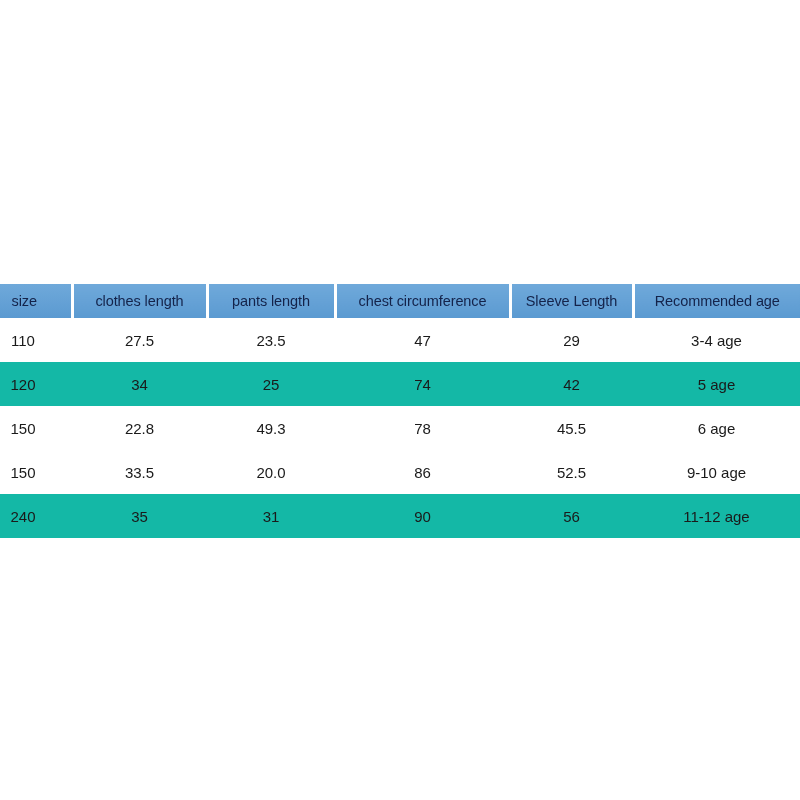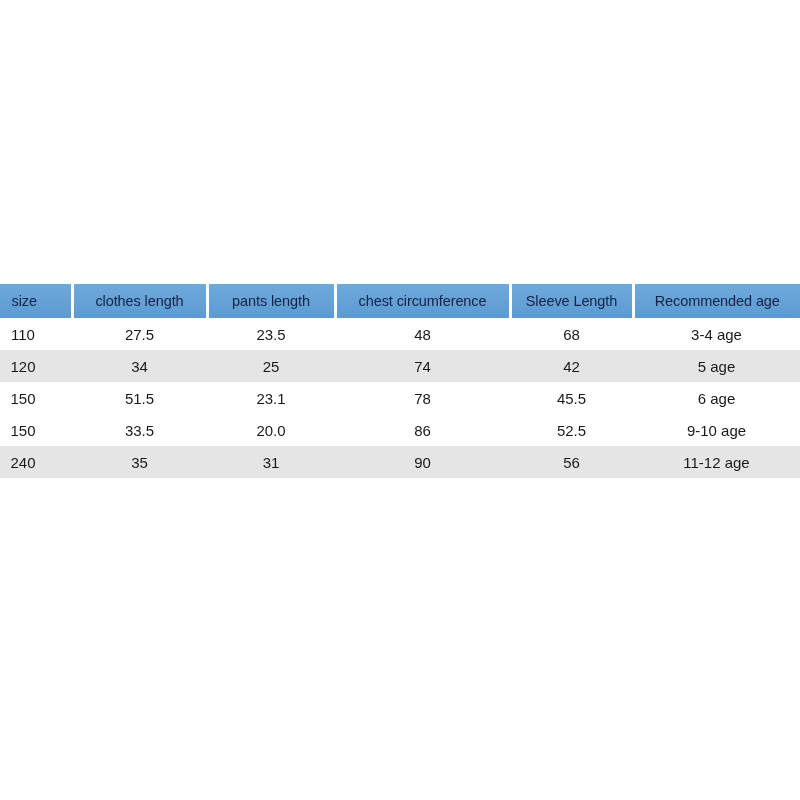--- a/index.html
+++ b/index.html
@@ -54,24 +54,24 @@
   }
   table.size-chart thead th:last-child {
     border-right: 0;
   }
 
   
   table.size-chart tbody tr {
     height: 32px;
   }
   table.size-chart tbody tr.row-odd  { background: #ffffff; }
-  table.size-chart tbody tr.row-even { background: #e5e5e5; }
+  table.size-chart tbody tr.row-even { background: #14b8a6; }
 
   table.size-chart tbody td {
-    height: 32px;
+    height: 44px;
     padding: 0 2px;
     font-size: 15px;
     color: #1a1a1a;
     text-align: center;
     vertical-align: middle;
     border: 0;
     box-sizing: border-box;
     white-space: nowrap;
   }
   
@@ -104,36 +104,36 @@
           <th class="col-chest">chest circumference</th>
           <th class="col-sleeve">Sleeve Length</th>
           <th class="col-age">Recommended age</th>
         </tr>
     </thead>
     <tbody>
         <tr class="row-odd">
           <td class="col-size">110</td>
           <td class="col-clothes_length">27.5</td>
           <td class="col-pants_length">23.5</td>
-          <td class="col-chest">48</td>
-          <td class="col-sleeve">68</td>
+          <td class="col-chest">47</td>
+          <td class="col-sleeve">29</td>
           <td class="col-age">3-4 age</td>
         </tr>
         <tr class="row-even">
           <td class="col-size">120</td>
           <td class="col-clothes_length">34</td>
           <td class="col-pants_length">25</td>
           <td class="col-chest">74</td>
           <td class="col-sleeve">42</td>
           <td class="col-age">5 age</td>
         </tr>
         <tr class="row-odd">
           <td class="col-size">150</td>
-          <td class="col-clothes_length">51.5</td>
-          <td class="col-pants_length">23.1</td>
+          <td class="col-clothes_length">22.8</td>
+          <td class="col-pants_length">49.3</td>
           <td class="col-chest">78</td>
           <td class="col-sleeve">45.5</td>
           <td class="col-age">6 age</td>
         </tr>
         <tr class="row-odd">
           <td class="col-size">150</td>
           <td class="col-clothes_length">33.5</td>
           <td class="col-pants_length">20.0</td>
           <td class="col-chest">86</td>
           <td class="col-sleeve">52.5</td>

